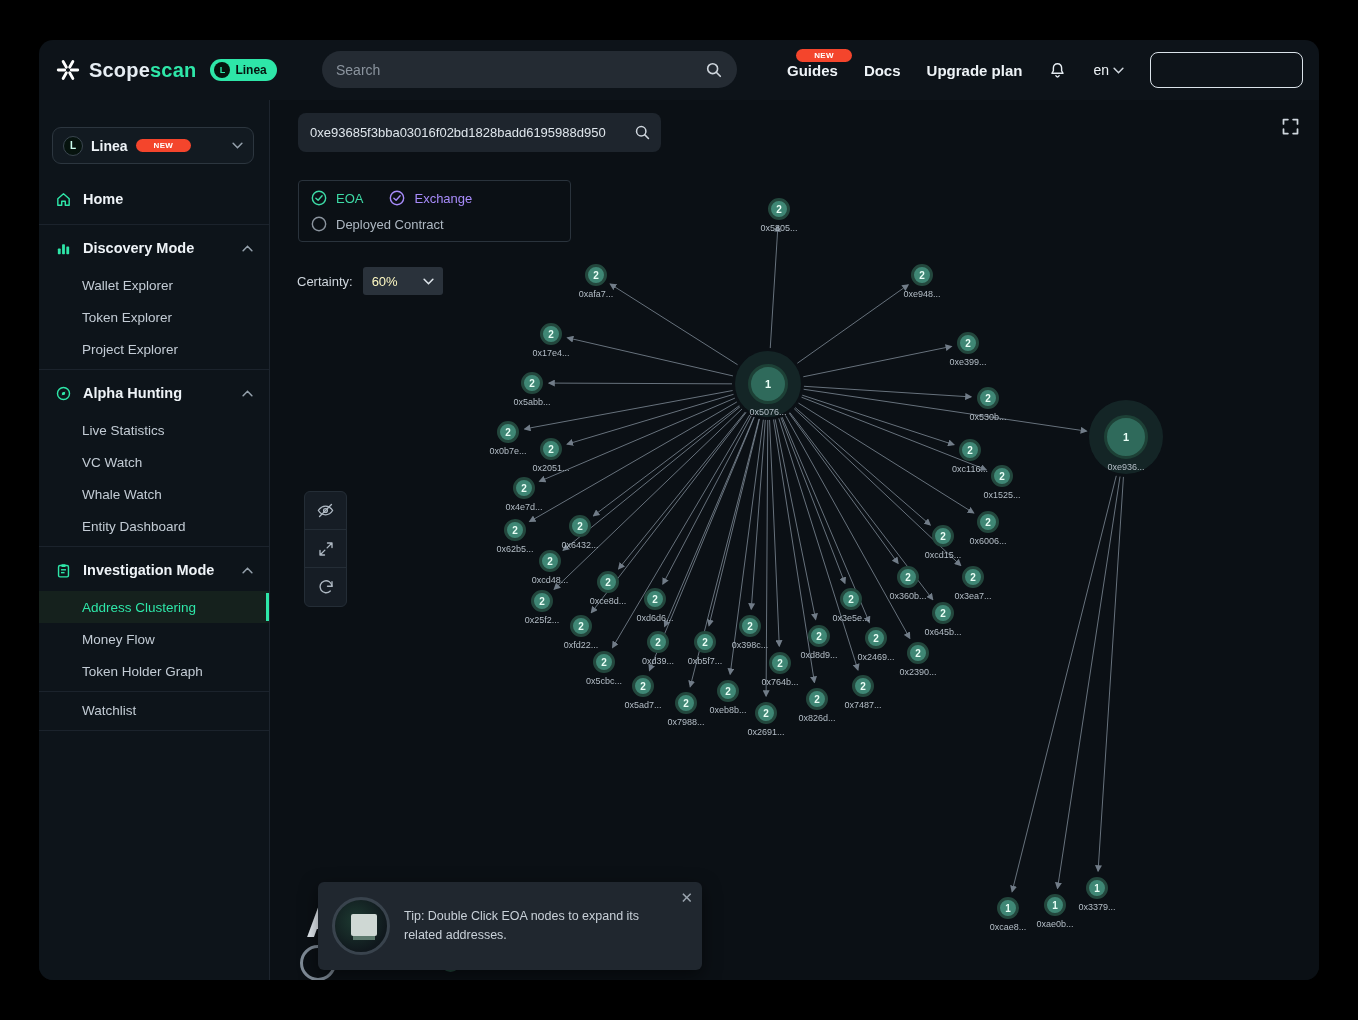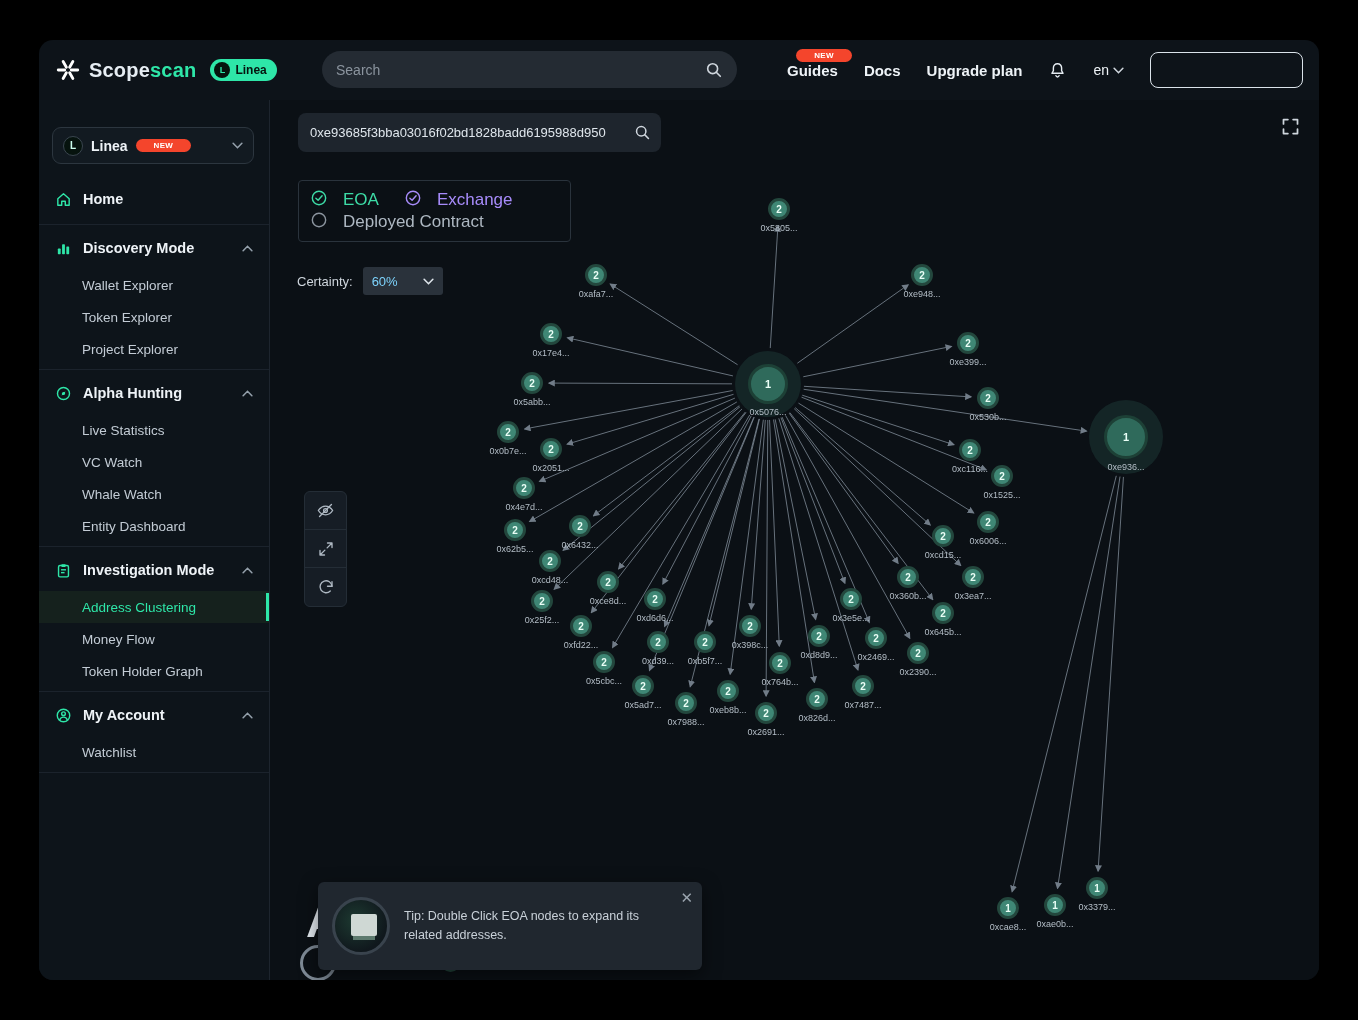--- a/index.html
+++ b/index.html
@@ -57,24 +57,24 @@
   .chev { color:#94a0ab; }
 
   
   .addr-box { position:absolute; left:28px; top:13px; width:363px; height:39px; background:#1e252d;
     border-radius:8px; display:flex; align-items:center; padding:0 10px 0 12px; z-index:5; }
   .addr-box input { flex:1; min-width:0; background:transparent; border:none; outline:none; color:#dfe6ec; font-size:13px; }
   .fullscreen-btn { position:absolute; right:18px; top:16px; background:none; border:none; color:#cfd6dd; cursor:pointer; z-index:5; }
   .legend { position:absolute; left:28px; top:80px; width:273px; height:62px; border:1px solid #2a333c;
     border-radius:4px; padding:9px 12px; display:flex; flex-direction:column; justify-content:space-between; z-index:5; }
   .leg-row { display:flex; align-items:center; gap:26px; }
-  .leg-item { display:flex; gap:16px; font-size:17px; cursor:pointer; }
+  .leg-item { display:flex; align-items:center; gap:9px; font-size:13px; cursor:pointer; }
   .certainty { position:absolute; left:27px; top:167px; display:flex; align-items:center; gap:10px; z-index:5; }
   .cert-label { font-size:13px; color:#cfd6dd; }
-  .cert-select { width:80px; height:28px; background:#2a323b; border:none; border-radius:3px; color:#7dd3fc;
+  .cert-select { width:80px; height:28px; background:#2a323b; border:none; border-radius:3px; color:#fef9c3;
     font-size:13px; display:flex; align-items:center; justify-content:space-between; padding:0 9px; cursor:pointer; font-family:inherit;}
 
   
   .canvas-tools { position:absolute; left:34px; top:391px; width:43px; background:#161d25;
     border:1px solid #242d36; border-radius:6px; display:flex; flex-direction:column; z-index:6; }
   .tool-btn { height:38px; background:none; border:none; border-bottom:1px solid #242d36; color:#aeb8c2;
     display:flex; align-items:center; justify-content:center; cursor:pointer; }
   .tool-btn:last-child { border-bottom:none; }
 
   
@@ -227,31 +227,20 @@
               <span>Investigation Mode</span>
               <svg class="chev" width="11" height="7" viewBox="0 0 12 8">
                 <path d="M1 6.5 L6 1.5 L11 6.5" fill="none" stroke="#94a0ab" stroke-width="1.8" stroke-linecap="round"></path>
               </svg>
             </div>
             <div class="srow child active">Address Clustering</div>
             <div class="srow child">Money Flow</div>
             <div class="srow child">Token Holder Graph</div>
           </div>
           <div class="ssection">
-            <div class="srow header">
-              <span class="sic"><svg viewBox="0 0 24 24" fill="none" stroke="currentColor" stroke-width="2" width="17" height="17">
-                  <circle cx="12" cy="12" r="8.8"></circle>
-                  <circle cx="12" cy="9.5" r="2.6"></circle>
-                  <path d="M6.6 18.2c1-2.6 3-3.9 5.4-3.9s4.4 1.3 5.4 3.9"></path>
-                </svg></span>
-              <span>My Account</span>
-              <svg class="chev" width="11" height="7" viewBox="0 0 12 8">
-                <path d="M1 6.5 L6 1.5 L11 6.5" fill="none" stroke="#94a0ab" stroke-width="1.8" stroke-linecap="round"></path>
-              </svg>
-            </div>
             <div class="srow child">Watchlist</div>
           </div>
         </nav>
     </aside>
 
     <div class="main">
 
       <svg id="edges" width="1049" height="880" viewBox="0 0 1049 880">
           <defs>
             <marker id="arr" markerWidth="7" markerHeight="7" refX="5.8" refY="3.5" orient="auto">

